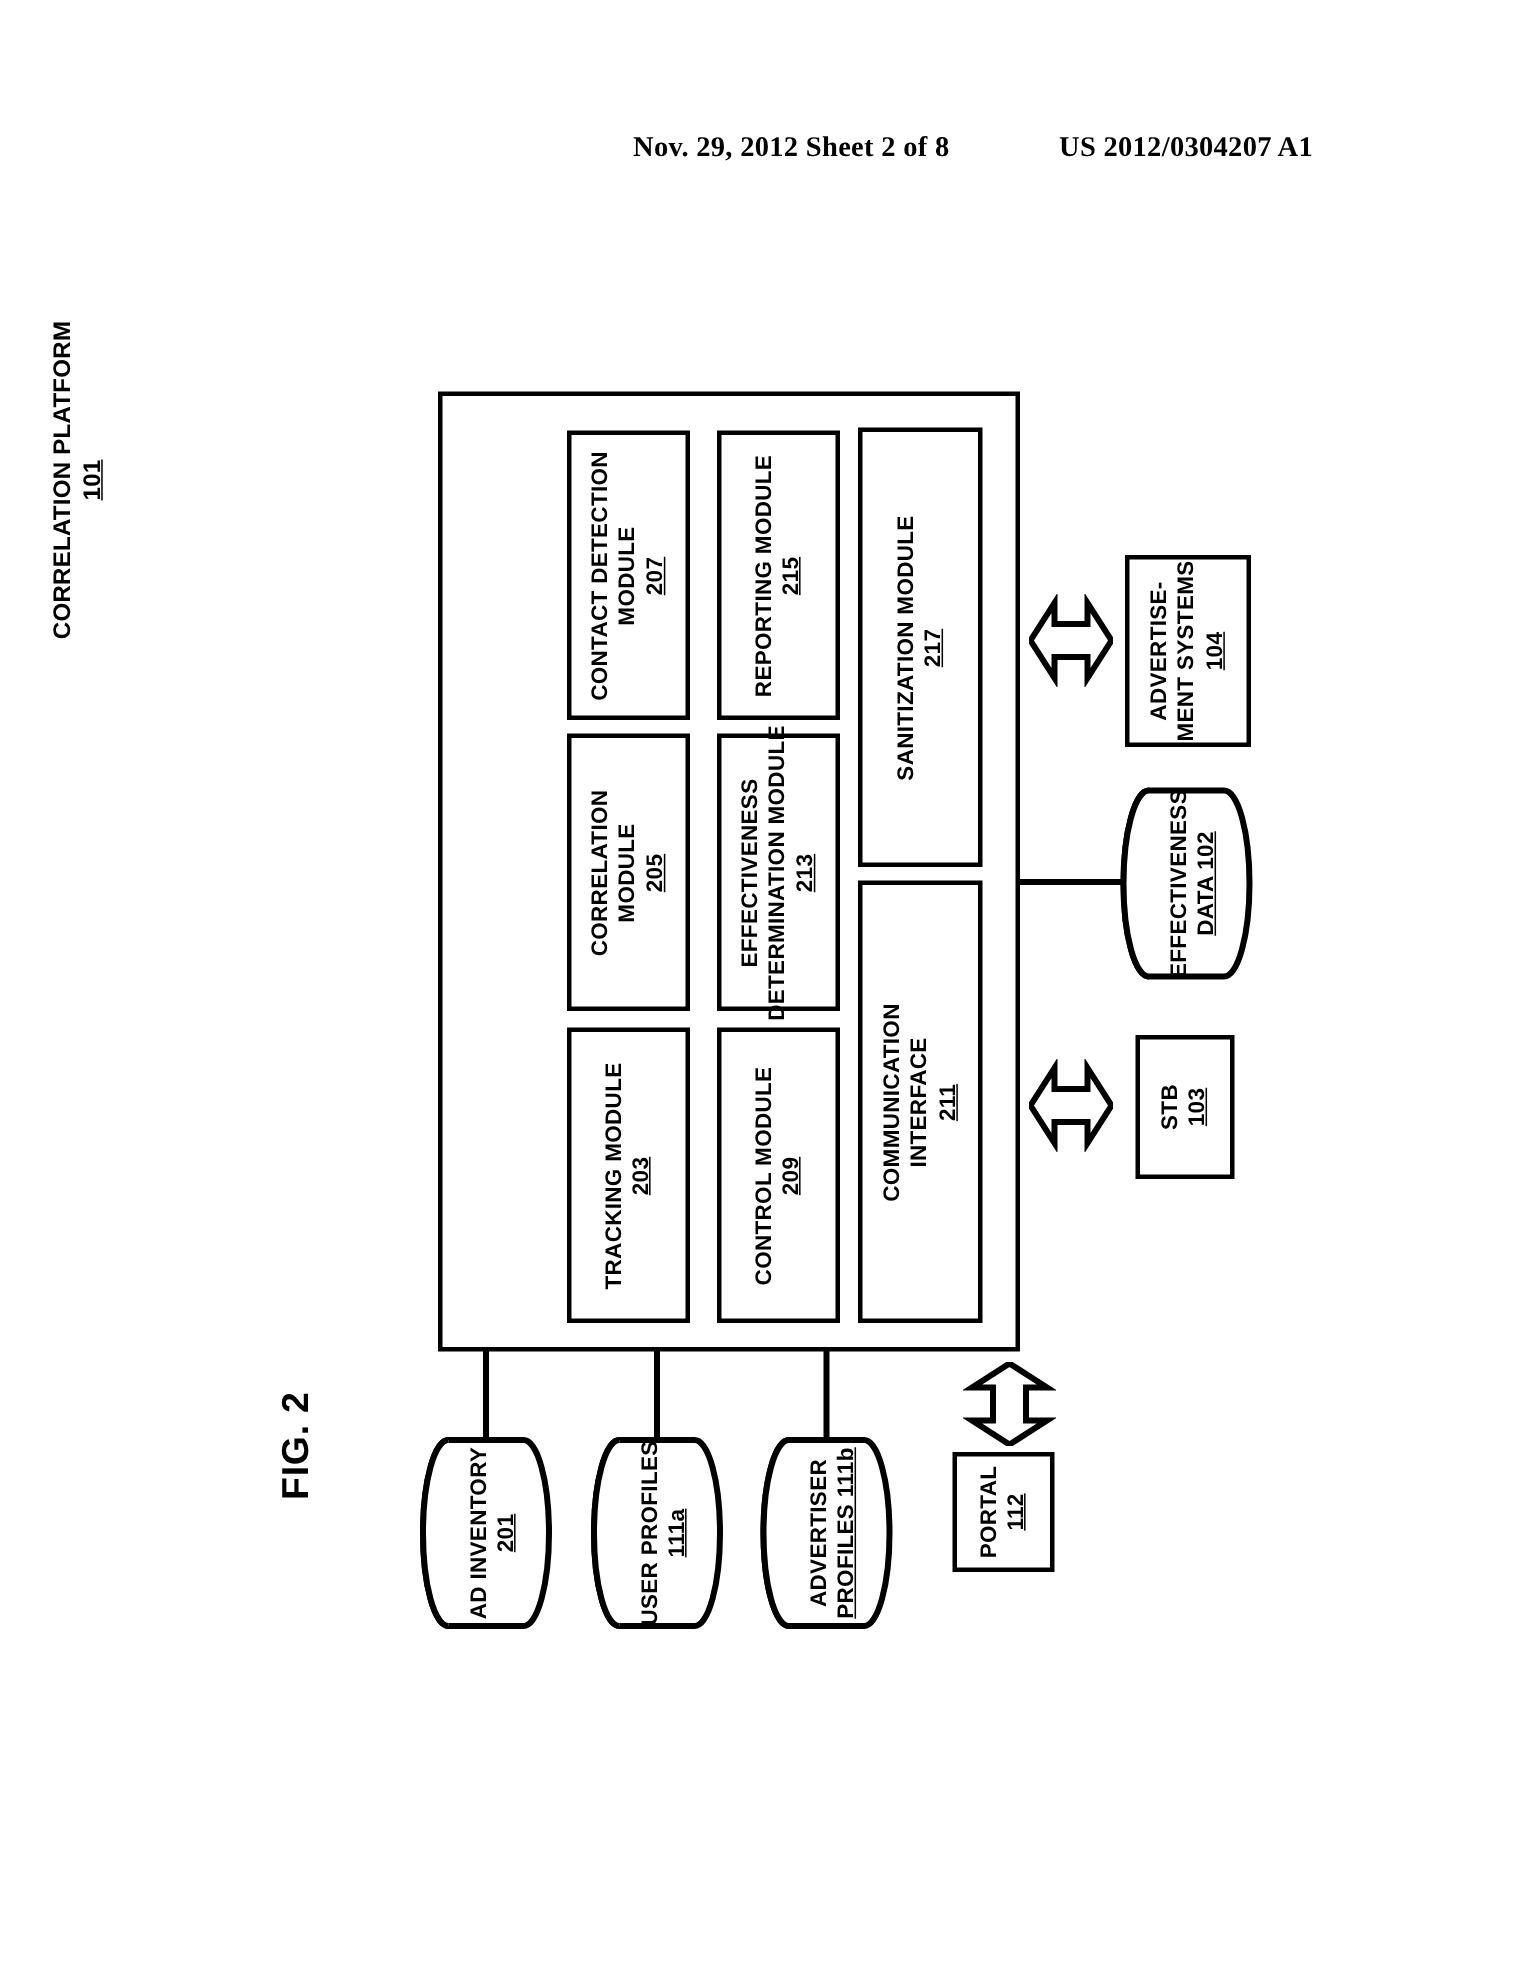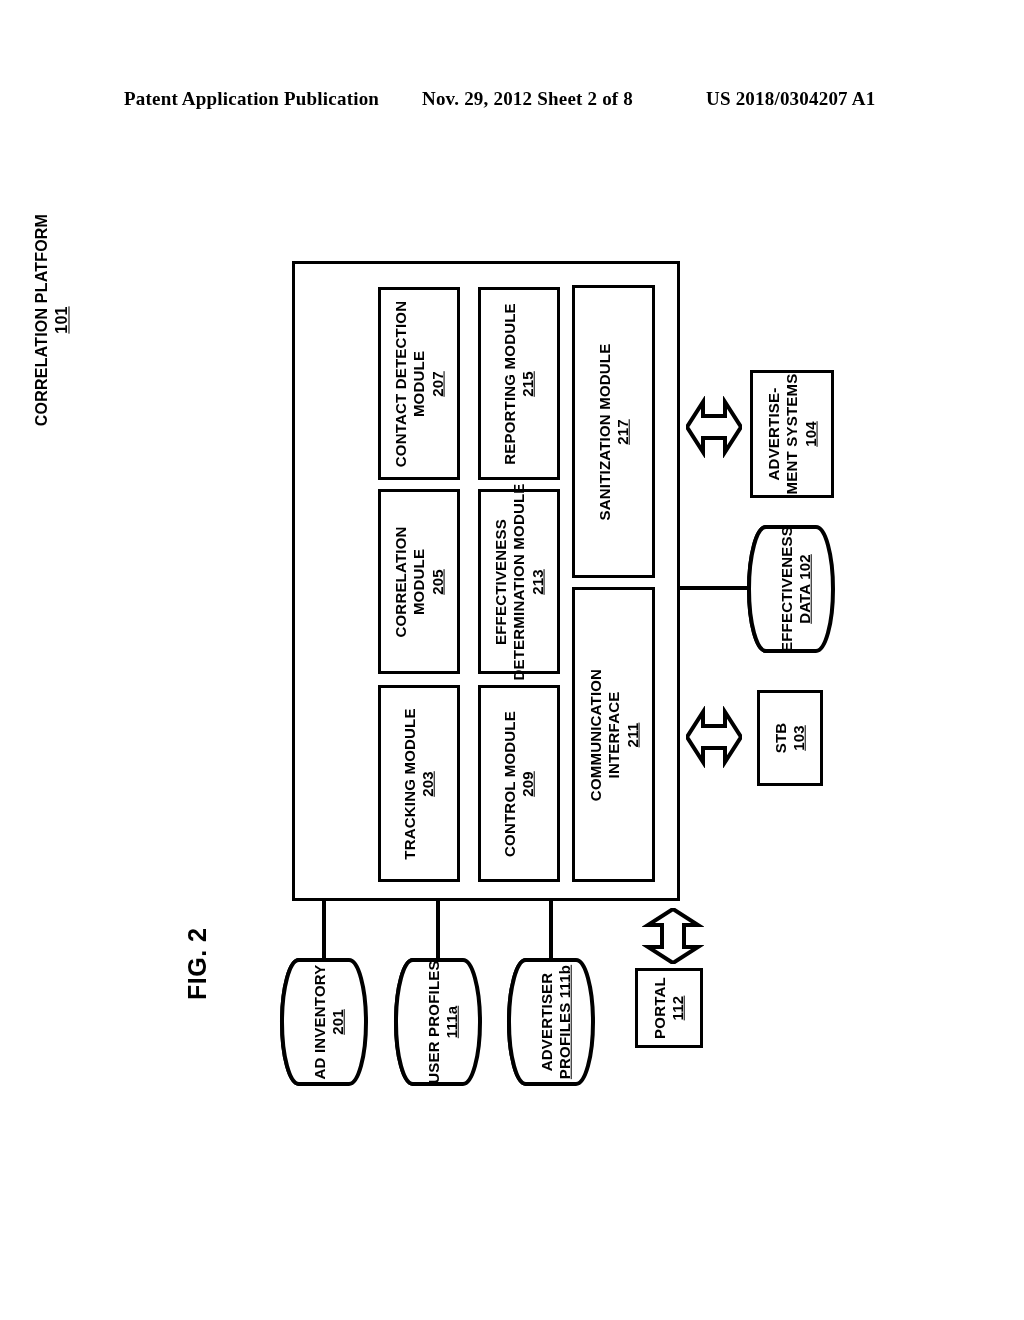--- a/index.html
+++ b/index.html
@@ -112,23 +112,22 @@
   }
 
   
   .arrow { position: absolute; }
   .arrow svg { display: block; }
 </style>
 </head>
 <body>
 
 <div class="pub-header">
-  <span class="hdr-left">Patent Application Publication</span>
   <span class="hdr-mid">Nov. 29, 2012  Sheet 2 of 8</span>
-  <span class="hdr-right">US 2018/0304207 A1</span>
+  <span class="hdr-right">US 2012/0304207 A1</span>
 </div>
 
 <div class="fig-label">FIG. 2</div>
 
 <div id="diagram">
 
   <div class="platform"></div>
   <div class="plat-title">
     <span>CORRELATION PLATFORM</span><br>
     <span class="num">101</span>

